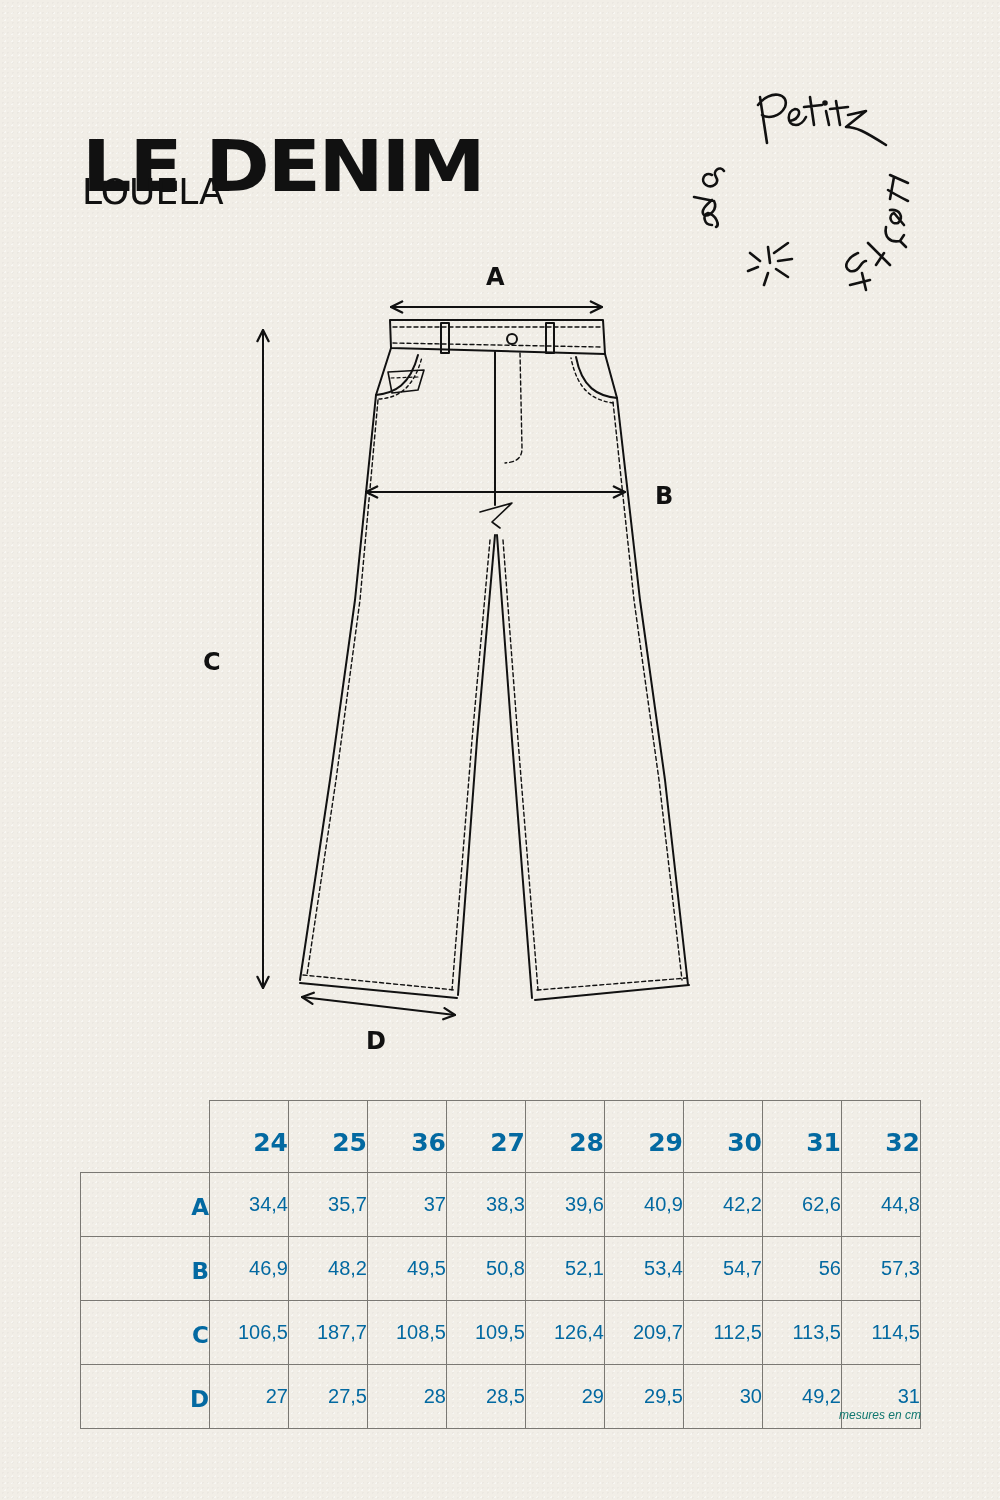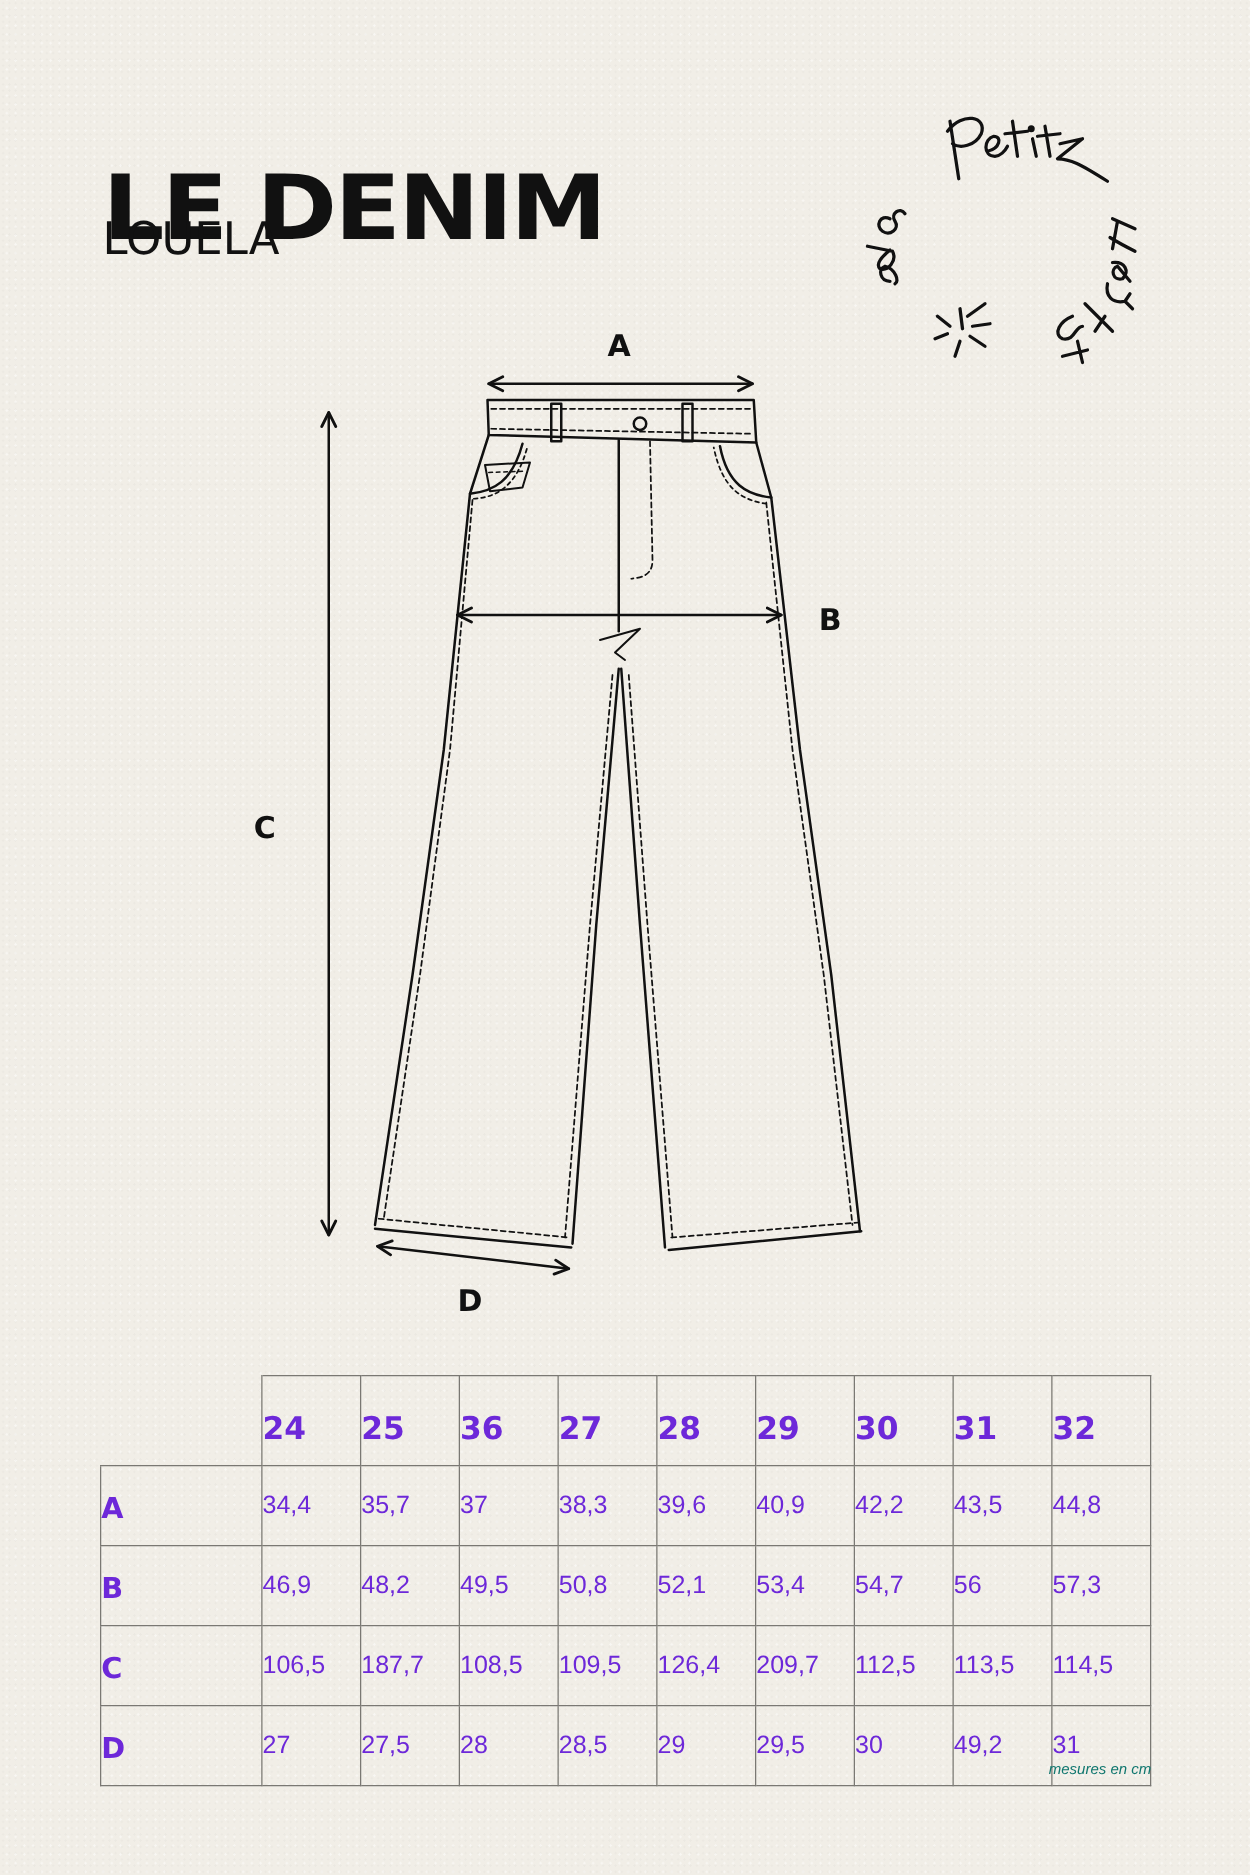--- a/index.html
+++ b/index.html
@@ -29,22 +29,22 @@
   .drawing { position: absolute; left: 190px; top: 250px; width: 540px; height: 820px; }
   .dim-label {
     position: absolute; font-family: "DejaVu Sans", sans-serif; font-weight: bold;
     font-size: 24px; line-height: 1;
   }
   table.sizes {
     position: absolute; left: 80px; top: 1100px;
     border-collapse: collapse; table-layout: fixed;
   }
   table.sizes td {
-    border: 1px solid #7a7873; text-align: left; vertical-align: middle;
-    height: 59px; padding: 0; font-size: 20px; color: #6d28d9;
+    border: 1px solid #7a7873; text-align: right; vertical-align: middle;
+    height: 59px; padding: 0; font-size: 20px; color: #0369a1;
     font-family: "Liberation Sans", sans-serif;
   }
   table.sizes td.corner { border-left: none; border-top: none; }
   table.sizes tr.head td { height: 59px; }
   table.sizes td.size {
     font-family: "DejaVu Sans", sans-serif; font-weight: bold; font-size: 25px; padding-top: 12px;
   }
   table.sizes td.rowlabel {
     font-family: "DejaVu Sans", sans-serif; font-weight: bold; font-size: 23px; padding-top: 4px;
   }
@@ -201,21 +201,21 @@
   </tr>
   <tr>
     <td class="rowlabel">A</td>
     <td>34,4</td>
     <td>35,7</td>
     <td>37</td>
     <td>38,3</td>
     <td>39,6</td>
     <td>40,9</td>
     <td>42,2</td>
-    <td>43,5</td>
+    <td>62,6</td>
     <td>44,8</td>
   </tr>
   <tr>
     <td class="rowlabel">B</td>
     <td>46,9</td>
     <td>48,2</td>
     <td>49,5</td>
     <td>50,8</td>
     <td>52,1</td>
     <td>53,4</td>

